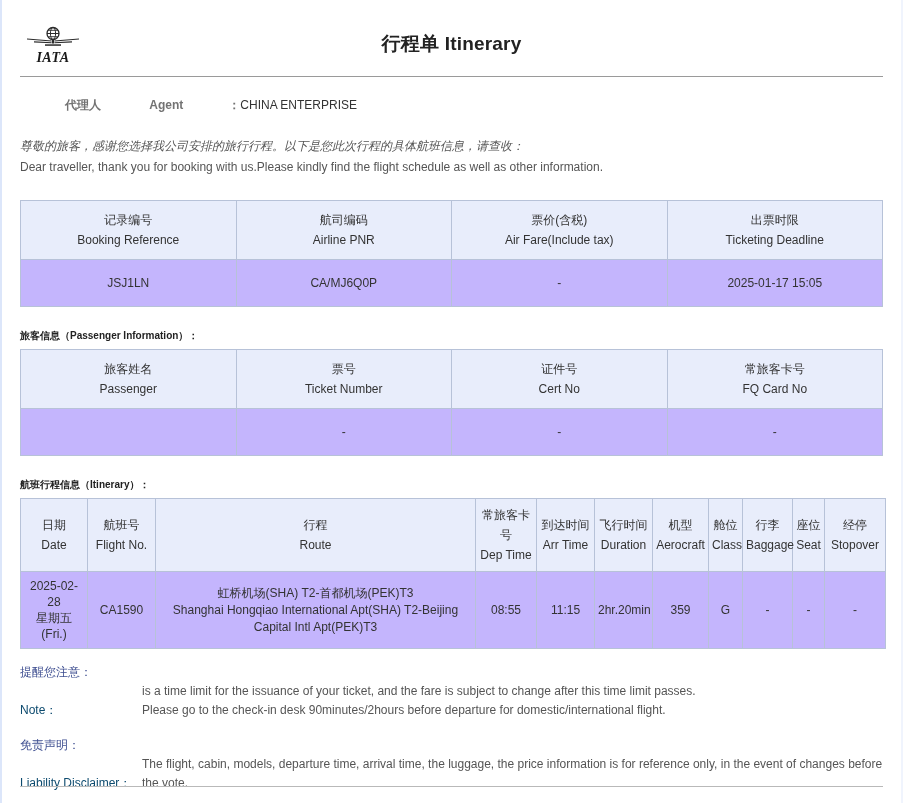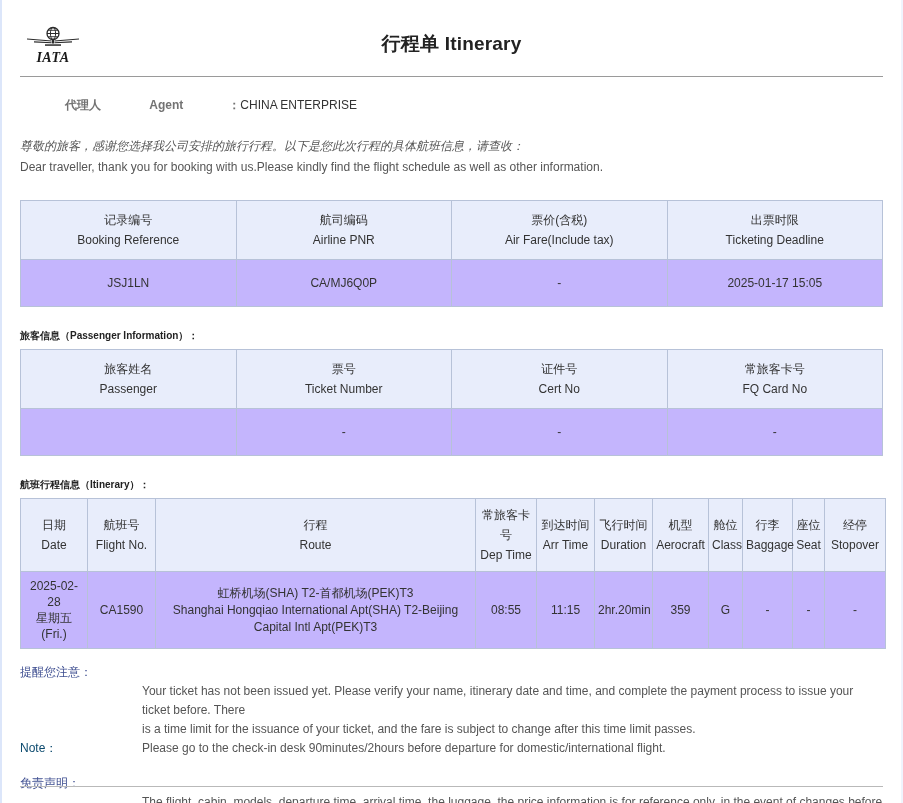--- a/index.html
+++ b/index.html
@@ -377,21 +377,20 @@
 
     <div class="notes">
 
       <div class="note-row">
         <div class="note-label cn">提醒您注意：</div>
       </div>
 
       <div class="note-row">
         <div class="note-label">Note：</div>
         <div class="note-body">
-          <div>Your ticket has not been issued yet. Please verify your name, itinerary date and time, and complete the payment process to issue your ticket before. There</div>
           <div>is a time limit for the issuance of your ticket, and the fare is subject to change after this time limit passes.</div>
           <div>Please go to the check-in desk 90minutes/2hours before departure for domestic/international flight.</div>
         </div>
       </div>
 
       <div class="spacer-md"></div>
 
       <div class="note-row">
         <div class="note-label cn">免责声明：</div>
       </div>

